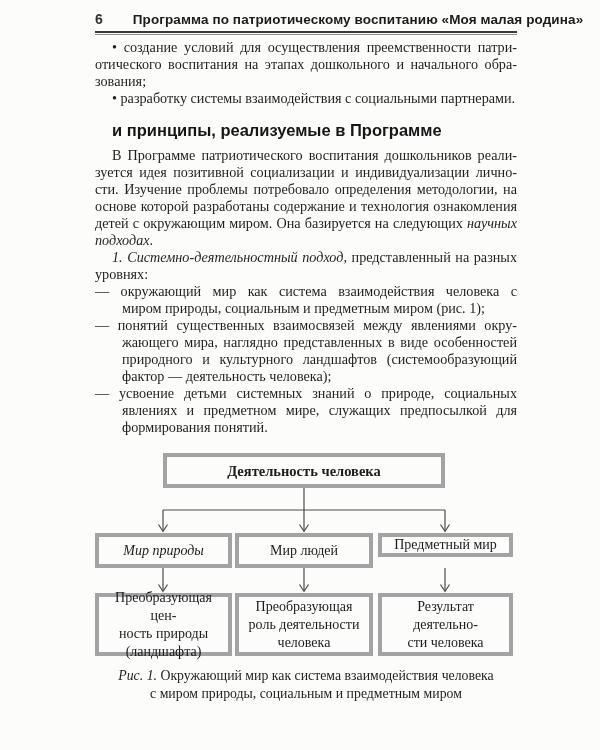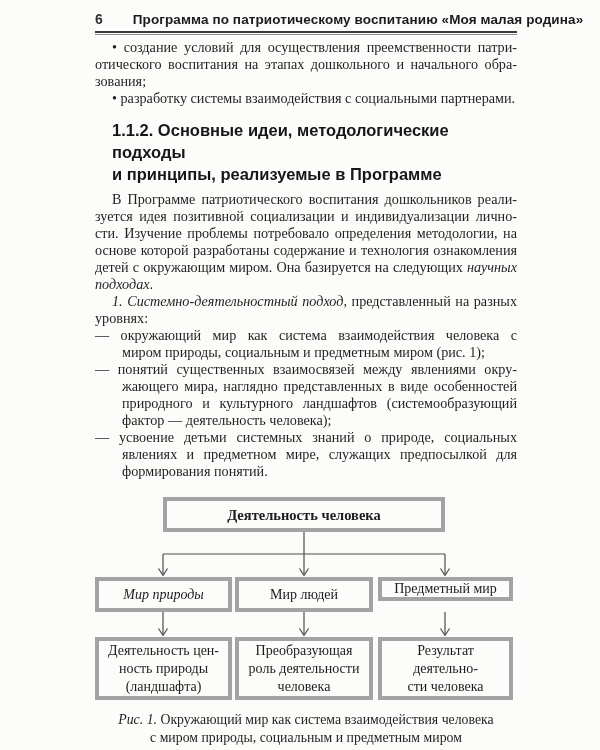--- a/index.html
+++ b/index.html
@@ -76,21 +76,20 @@
           <div class="jline">• создание условий для осуществления преемственности патри-</div>
           <div class="jline">отического воспитания на этапах дошкольного и начального обра-</div>
           <div class="jline last">зования;</div>
         </div>
       <div class="indent-first">
           <div class="jline last">• разработку системы взаимодействия с социальными партнерами.</div>
         </div>
     </div>
 
     <div class="section-heading left-lines">
-        <div class="jline">1.1.2. Основные идеи, методологические подходы</div>
         <div class="jline last">и принципы, реализуемые в Программе</div>
       </div>
 
     <div class="bodytext">
       <div class="indent-first">
           <div class="jline">В Программе патриотического воспитания дошкольников реали-</div>
           <div class="jline">зуется идея позитивной социализации и индивидуализации лично-</div>
           <div class="jline">сти. Изучение проблемы потребовало определения методологии, на</div>
           <div class="jline">основе которой разработаны содержание и технология ознакомления</div>
           <div class="jline">детей с окружающим миром. Она базируется на следующих <i>научных</i></div>
@@ -137,21 +136,21 @@
         <polyline points="345.5,131.5 350,138.5 354.5,131.5"></polyline>
       </svg>
 
       <div class="dbox dbox-top">Деятельность человека</div>
 
       <div class="dbox dbox-l2a">Мир природы</div>
       <div class="dbox dbox-l2b">Мир людей</div>
       <div class="dbox dbox-l2c">Предметный мир</div>
 
       <div class="dbox dbox-l3a center-lines">
-          <div class="jline">Деятельность цен-</div>
+          <div class="jline">Преобразующая цен-</div>
           <div class="jline">ность природы</div>
           <div class="jline last">(ландшафта)</div>
         </div>
       <div class="dbox dbox-l3b center-lines">
           <div class="jline">Преобразующая</div>
           <div class="jline">роль деятельности</div>
           <div class="jline last">человека</div>
         </div>
       <div class="dbox dbox-l3c center-lines">
           <div class="jline">Результат деятельно-</div>

